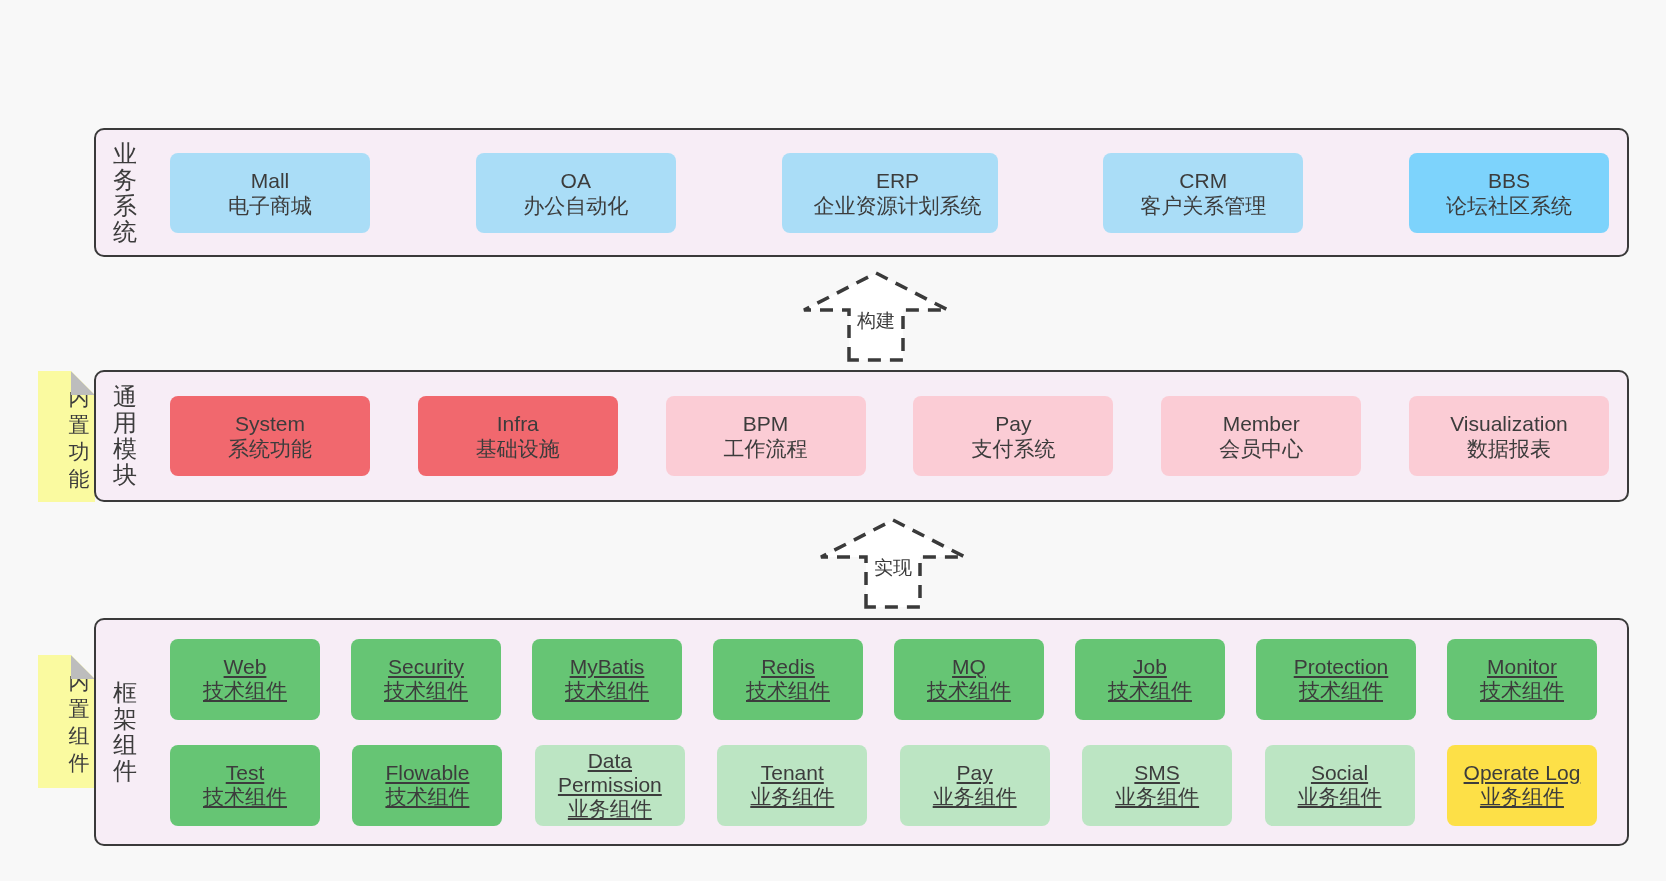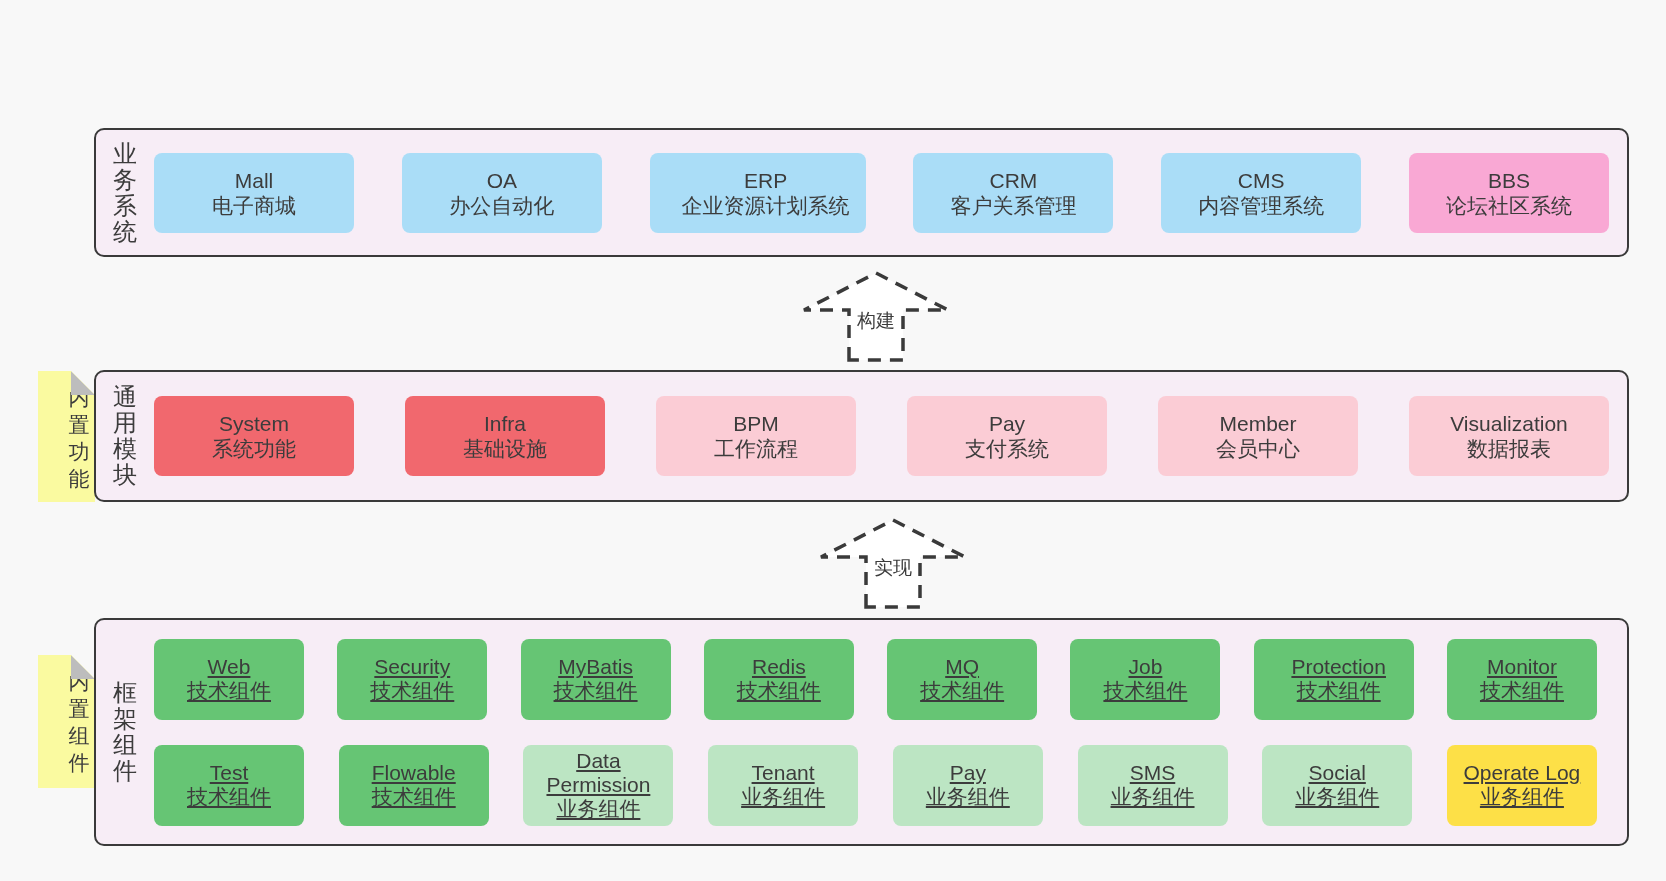--- a/index.html
+++ b/index.html
@@ -31,21 +31,21 @@
     width:1em; font-size:24px; line-height:26px;
     word-break:break-all; text-align:center; letter-spacing:0;
   }
 
   .boxes-col {
     flex:1; display:flex; flex-direction:column; justify-content:center;
     row-gap:25px; padding-right:18px;
   }
   #panel-framework .boxes-col { padding-right:30px;text-decoration:underline; }
 
-  .box-row { display:flex; justify-content:space-between; }
+  .box-row { display:flex; justify-content:space-between;margin-left:16px; }
 
   .box {
     border-radius:8px;
     display:flex; flex-direction:column; align-items:center; justify-content:center;
     text-align:center;
     font-size:21px; line-height:25px;
   }
   .sec-wide .box { width:200px; height:80px; }
   #panel-framework .box { width:150px; height:81px; line-height:24px; }
 
@@ -98,25 +98,21 @@
             <div class="box-line">办公自动化</div>
           </div>
           <div class="box" style="background: rgb(170, 221, 247); padding-left: 16px;">
             <div class="box-line">ERP</div>
             <div class="box-line">企业资源计划系统</div>
           </div>
           <div class="box" style="background: rgb(170, 221, 247);">
             <div class="box-line">CRM</div>
             <div class="box-line">客户关系管理</div>
           </div>
-          <div class="box" style="background: rgb(170, 221, 247);">
-            <div class="box-line">CMS</div>
-            <div class="box-line">内容管理系统</div>
-          </div>
-          <div class="box" style="background: #f9a8d4; align-items: center;">
+          <div class="box" style="background: #7dd3fc; align-items: center;">
             <div class="box-line">BBS</div>
             <div class="box-line">论坛社区系统</div>
           </div>
         </div>
     </div>
   </div>
 
   <div class="arrow" id="arrow-build">
     <svg width="150" height="93" viewBox="0 0 150 93">
       <polygon points="48,90 48,40 3,40 75,3 147,40 102,40 102,90" fill="#ffffff" stroke="#3a3a3a" stroke-width="3.5" stroke-dasharray="13 9" stroke-linecap="butt"></polygon>

